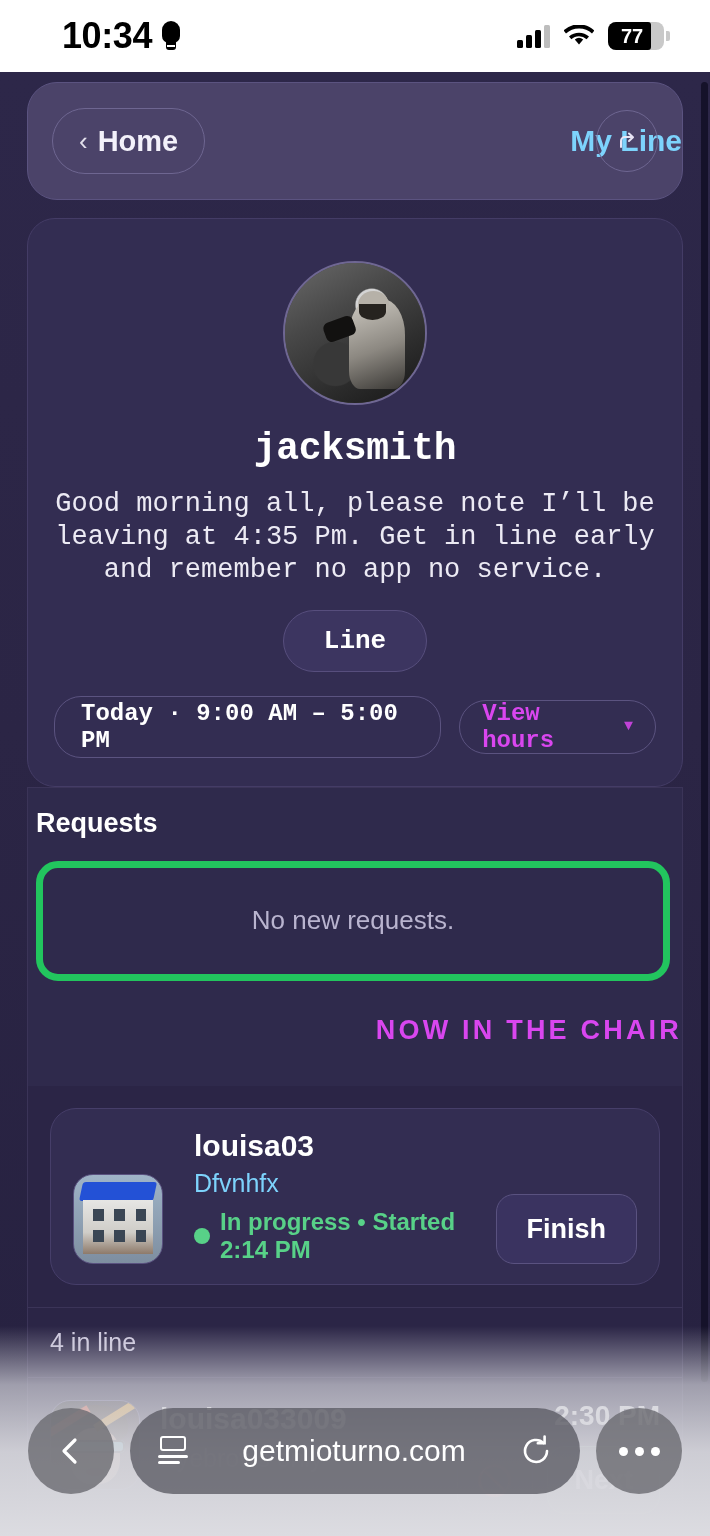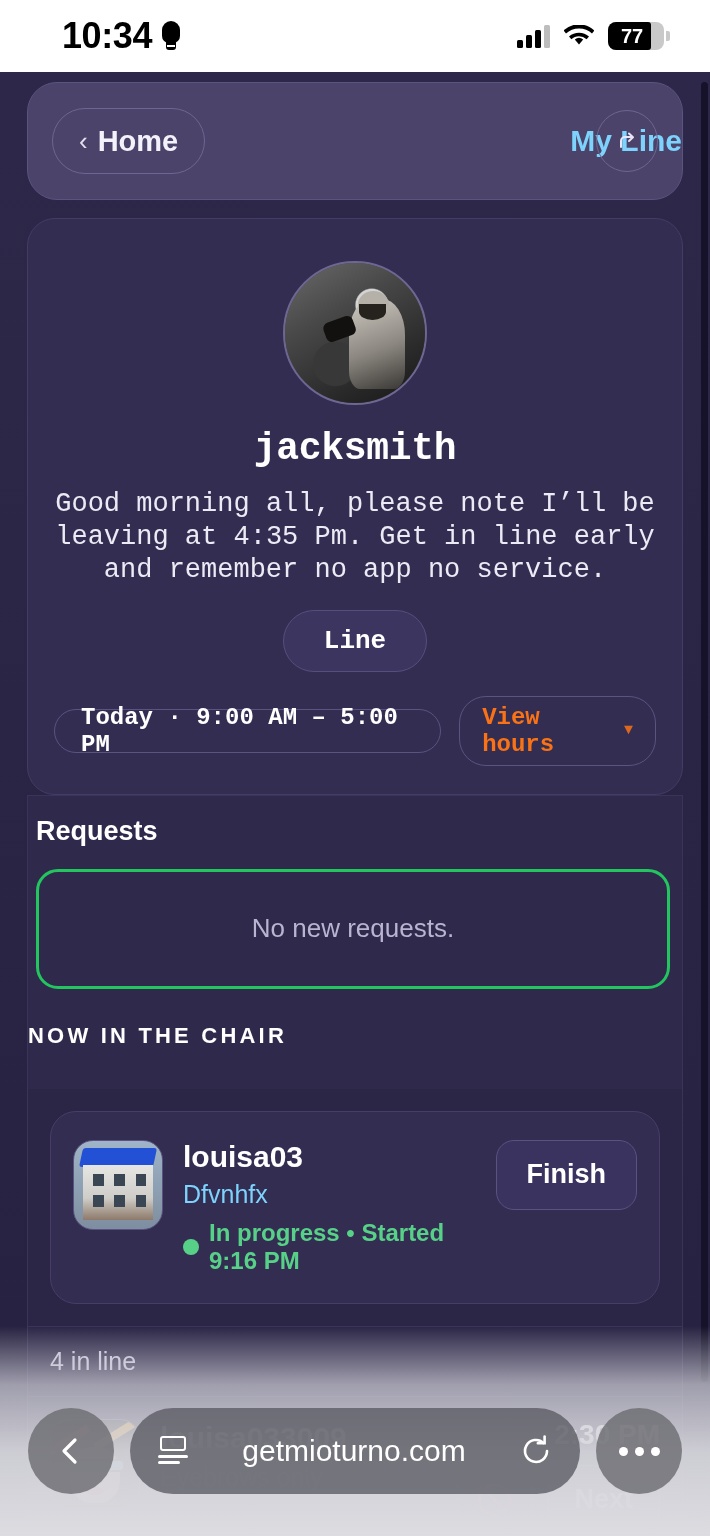--- a/index.html
+++ b/index.html
@@ -179,64 +179,64 @@
     border-radius: 31px;
     background: #3c3560; border: 1px solid #574e7d;
     color:#ffffff; font-size: 26px; font-weight: 700;
     display:flex; align-items:center; justify-content:center;
   }
   .hours-row {
     margin-top: 24px; display:flex; gap: 18px; align-items:center;
     justify-content:center; width: 100%;
   }
   .hours-pill {
-    height: 44px; padding: 7px 26px; border-radius: 27px;
+    height: 62px; padding: 7px 26px; border-radius: 27px;
     border:1px solid #5b5380; color:#ffffff;
     font-size: 24px; font-weight: 700;
     display:flex; align-items:center;
   }
   .view-hours {
-    height: 70px; padding: 0 22px; border-radius: 27px;
-    border:1px solid #5b5380; color:#f97316;
+    height: 54px; padding: 0 22px; border-radius: 27px;
+    border:1px solid #5b5380; color:#d946ef;
     font-size: 24px; font-weight: 700;
     display:flex; align-items:center; gap:10px;
   }
   .view-hours .caret { font-size: 15px; opacity:.85; }
 
   
   .sec-divider { height:1px; background:#3b3458; margin: 0 27px; }
   .section {
     margin: 0 27px; padding: 12px 0 18px 0;
     border-left: 1px solid #3b3458; border-right: 1px solid #3b3458;
     background: #2f2a4c;
   }
   .sec-title {
     color:#ffffff; font-size: 27px; font-weight: 700;
     padding: 8px 8px 0 8px;
   }
   .empty-box {
     margin: 22px 12px 0 8px; height: 120px;
-    border:3px solid #22c55e; border-radius: 22px;
+    border:7px solid #22c55e; border-radius: 22px;
     display:flex; align-items:center; justify-content:center;
     color:#b9b4cf; font-size: 26px;
   }
   .nowchair {
-    text-align:left; color:#ffffff;
-    font-size: 22px; font-weight: 700; letter-spacing: 3.2px;
+    text-align:right; color:#d946ef;
+    font-size: 27px; font-weight: 700; letter-spacing: 3.2px;
     padding: 34px 0 22px 0;
   }
 
   
   .chair-wrap { margin: 0 27px; background:#2b2546;
     border-left:1px solid #3b3458; border-right:1px solid #3b3458;
     padding: 22px 22px 22px 22px; }
   .chair-card {
     background: #332d52; border:1px solid #463e69;
-    border-radius: 26px; padding: 28px 22px;
-    display:flex; align-items:flex-start; gap: 20px;
+    border-radius: 26px; padding: 20px 22px;
+    display:flex; align-items:flex-end; gap: 31px;
   }
   .avatar-sq {
     width: 90px; height: 90px; border-radius: 20px;
     overflow:hidden; flex:0 0 auto; position:relative;
     border:1px solid #5a5280;
   }
   .av-house { background: linear-gradient(180deg,#9fb4c8 0%,#7e8ea0 100%); }
   .av-house .roof {
     position:absolute; left:8%; top:8%; width:84%; height:22%;
     background:#2351d6; transform: skewX(-12deg); border-radius:3px;
@@ -460,21 +460,21 @@
             <span class="win w3"></span>
           <span class="win w4"></span>
             <span class="win w5"></span>
             <span class="win w6"></span>
         </div>
         <div class="chair-info">
           <div class="chair-name">louisa03</div>
           <div class="chair-sub">Dfvnhfx</div>
           <div class="chair-status">
             <span class="dot"></span>
-            <span>In progress • Started 9:16 PM</span>
+            <span>In progress • Started 2:14 PM</span>
           </div>
         </div>
         <div class="finish-btn">Finish</div>
       </div>
     </div>
 
     <div class="inline-bar">4 in line</div>
 
     <div class="queue">
 

